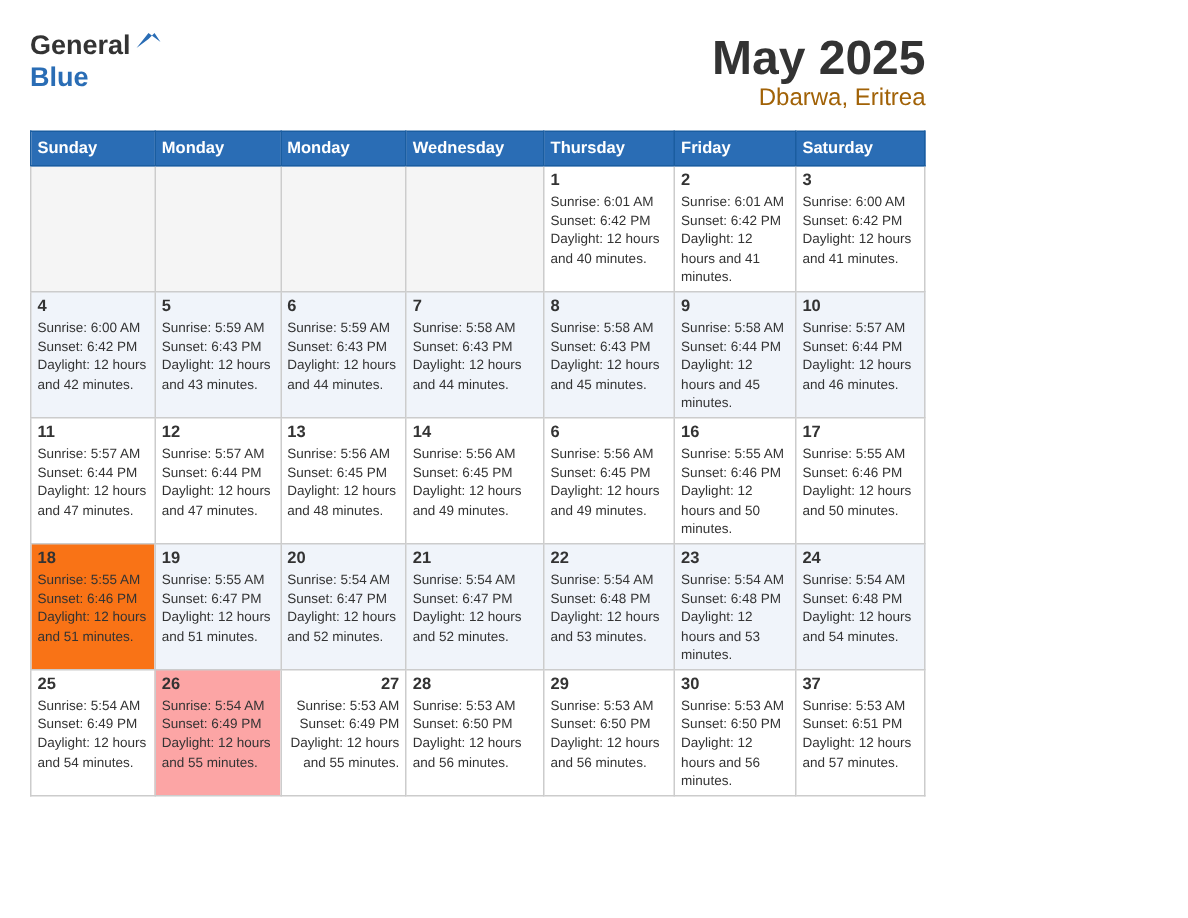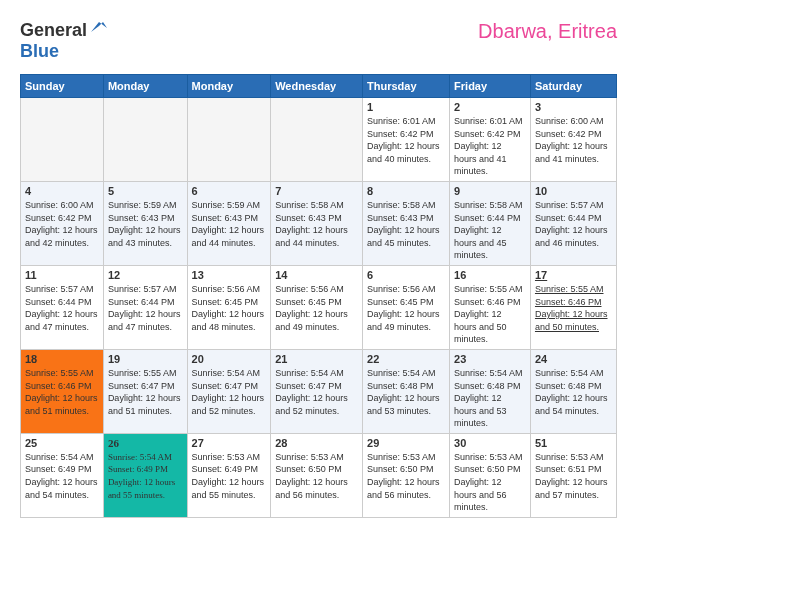--- a/index.html
+++ b/index.html
@@ -43,22 +43,22 @@
     }
     .title-block {
       text-align: right;
     }
     .month-year {
       font-size: 32px;
       font-weight: bold;
       color: #333;
     }
     .location {
-      font-size: 20px;
-      color: #ec4899;
+      font-size: 16px;
+      color: #a16207;
     }
     .calendar {
       width: 100%;
       border-collapse: collapse;
     }
     .calendar th {
       background: #2a6db5;
       color: #fff;
       font-size: 11px;
       font-weight: bold;
@@ -100,20 +100,21 @@
     <div class="logo">
       <div style="position:relative; display:inline-block;">
         <span class="logo-general">General</span><svg class="logo-icon" viewBox="0 0 20 20" style="display:inline-block;vertical-align:middle;margin-left:2px;margin-bottom:2px;">
             <polygon points="2,14 10,4 18,10 14,4 10,8" fill="#2a6db5"></polygon>
           </svg>
         <br>
         <span class="logo-blue">Blue</span>
       </div>
     </div>
     <div class="title-block">
+      <div class="month-year">May 2025</div>
       <div class="location">Dbarwa, Eritrea</div>
     </div>
   </div>
 
   <table class="calendar">
     <thead>
       <tr>
         <th>Sunday</th>
         <th>Monday</th>
         <th>Monday</th>
@@ -190,21 +191,21 @@
             <div class="day-info">Sunrise: 5:56 AM<br>Sunset: 6:45 PM<br>Daylight: 12 hours and 49 minutes.</div>
           </td>
           <td style="background: rgb(255, 255, 255);">
             <div class="day-num">6</div>
             <div class="day-info">Sunrise: 5:56 AM<br>Sunset: 6:45 PM<br>Daylight: 12 hours and 49 minutes.</div>
           </td>
           <td style="background: rgb(255, 255, 255);">
             <div class="day-num">16</div>
             <div class="day-info">Sunrise: 5:55 AM<br>Sunset: 6:46 PM<br>Daylight: 12 hours and 50 minutes.</div>
           </td>
-          <td style="background: rgb(255, 255, 255); text-decoration: underline;">
+          <td style="background: rgb(255, 255, 255);">
             <div class="day-num">17</div>
             <div class="day-info">Sunrise: 5:55 AM<br>Sunset: 6:46 PM<br>Daylight: 12 hours and 50 minutes.</div>
           </td>
         </tr>
         <tr>
           <td style="background: #f97316; margin-top: 24px;">
             <div class="day-num">18</div>
             <div class="day-info">Sunrise: 5:55 AM<br>Sunset: 6:46 PM<br>Daylight: 12 hours and 51 minutes.</div>
           </td>
           <td style="background: rgb(240, 244, 250);">
@@ -230,40 +231,40 @@
           <td style="background: rgb(240, 244, 250);">
             <div class="day-num">24</div>
             <div class="day-info">Sunrise: 5:54 AM<br>Sunset: 6:48 PM<br>Daylight: 12 hours and 54 minutes.</div>
           </td>
         </tr>
         <tr>
           <td style="background: rgb(255, 255, 255);">
             <div class="day-num">25</div>
             <div class="day-info">Sunrise: 5:54 AM<br>Sunset: 6:49 PM<br>Daylight: 12 hours and 54 minutes.</div>
           </td>
-          <td style="background: #14b8a6; font-family: Liberation Serif, serif;">
+          <td style="background: #fca5a5;">
             <div class="day-num">26</div>
             <div class="day-info">Sunrise: 5:54 AM<br>Sunset: 6:49 PM<br>Daylight: 12 hours and 55 minutes.</div>
           </td>
-          <td style="background: rgb(255, 255, 255);">
+          <td style="background: rgb(255, 255, 255); text-align: right;">
             <div class="day-num">27</div>
             <div class="day-info">Sunrise: 5:53 AM<br>Sunset: 6:49 PM<br>Daylight: 12 hours and 55 minutes.</div>
           </td>
           <td style="background: rgb(255, 255, 255);">
             <div class="day-num">28</div>
             <div class="day-info">Sunrise: 5:53 AM<br>Sunset: 6:50 PM<br>Daylight: 12 hours and 56 minutes.</div>
           </td>
           <td style="background: rgb(255, 255, 255);">
             <div class="day-num">29</div>
             <div class="day-info">Sunrise: 5:53 AM<br>Sunset: 6:50 PM<br>Daylight: 12 hours and 56 minutes.</div>
           </td>
           <td style="background: rgb(255, 255, 255);">
             <div class="day-num">30</div>
             <div class="day-info">Sunrise: 5:53 AM<br>Sunset: 6:50 PM<br>Daylight: 12 hours and 56 minutes.</div>
           </td>
           <td style="background: rgb(255, 255, 255);">
-            <div class="day-num">51</div>
+            <div class="day-num">37</div>
             <div class="day-info">Sunrise: 5:53 AM<br>Sunset: 6:51 PM<br>Daylight: 12 hours and 57 minutes.</div>
           </td>
         </tr>
       </tbody>
   </table>
 </div>
 
 </body></html>

